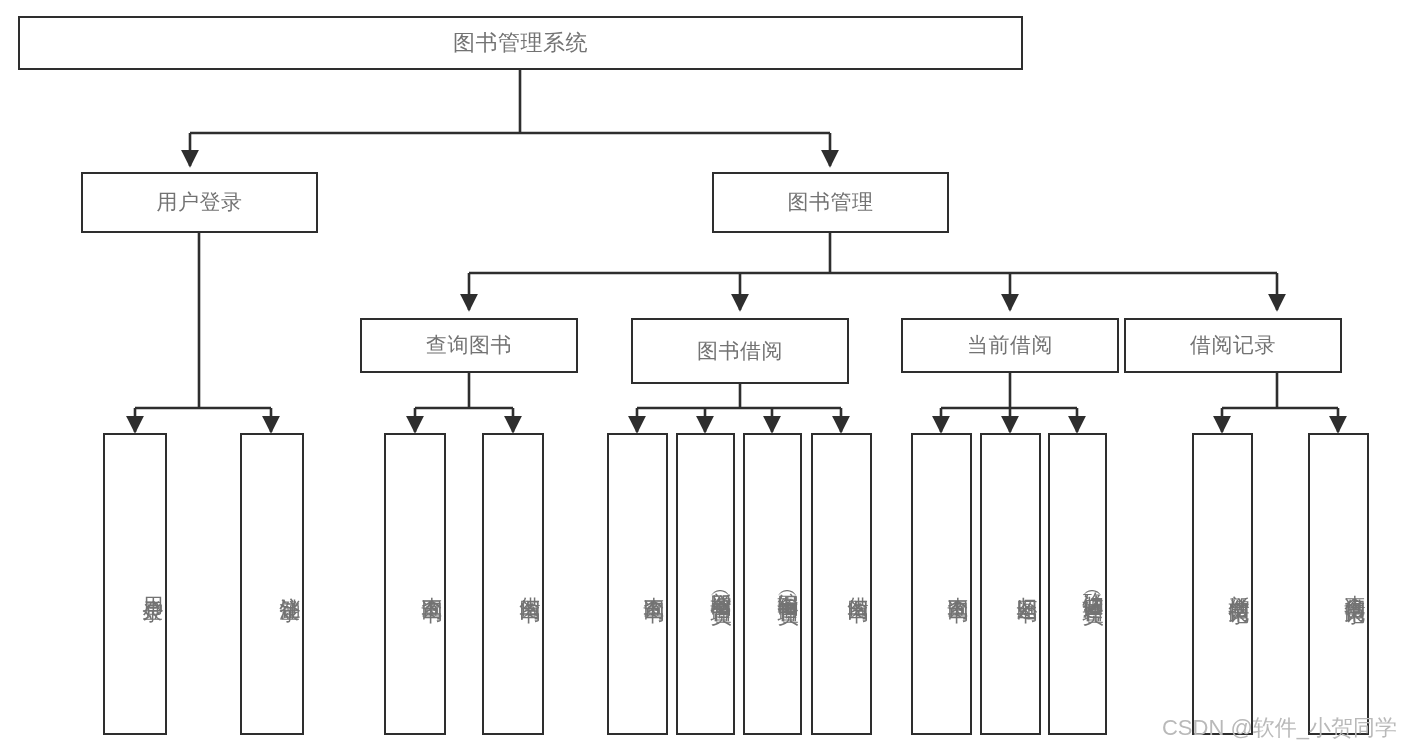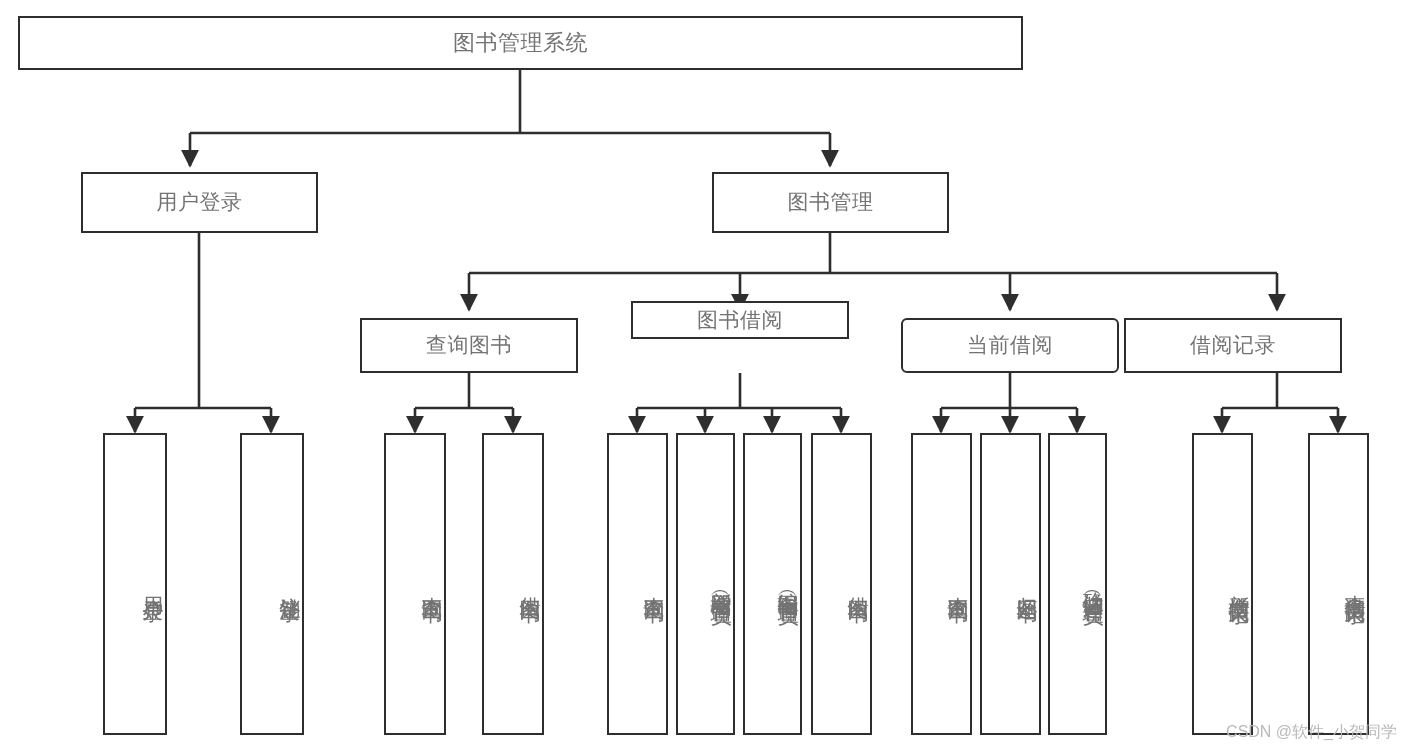--- a/index.html
+++ b/index.html
@@ -57,21 +57,21 @@
     text-orientation: upright;
     white-space: nowrap;
   }
   .node.vtop .vlabel {
     
   }
   .watermark {
     position: absolute;
     right: 8px;
     bottom: 4px;
-    font-size: 16px;
+    font-size: 22px;
     color: #b9b9b9;
     white-space: nowrap;
     user-select: none;
   }
 </style>
 </head>
 <body>
 
 <div id="canvas">
 
@@ -135,25 +135,25 @@
   </div>
 
   <div class="node h" style="left:712px; top:172px; width:237px; height:61px;">
     <span>图书管理</span>
   </div>
 
   <div class="node h" style="left:360px; top:318px; width:218px; height:55px;">
     <span>查询图书</span>
   </div>
 
-  <div class="node h" style="left:631px; top:301px; width:218px; height:38px;">
+  <div class="node h" style="left:631px; top:318px; width:218px; height:66px;">
     <span>图书借阅</span>
   </div>
 
-  <div class="node h" style="left:901px; top:318px; width:218px; height:55px;border-radius:6px;">
+  <div class="node h" style="left:901px; top:318px; width:218px; height:55px;">
     <span>当前借阅</span>
   </div>
 
   <div class="node h" style="left:1124px; top:318px; width:218px; height:55px;">
     <span>借阅记录</span>
   </div>
 
   <div class="node v" style="left:103px; top:433px; width:64px; height:302px;">
     <span class="vlabel">用户登录</span>
   </div>

